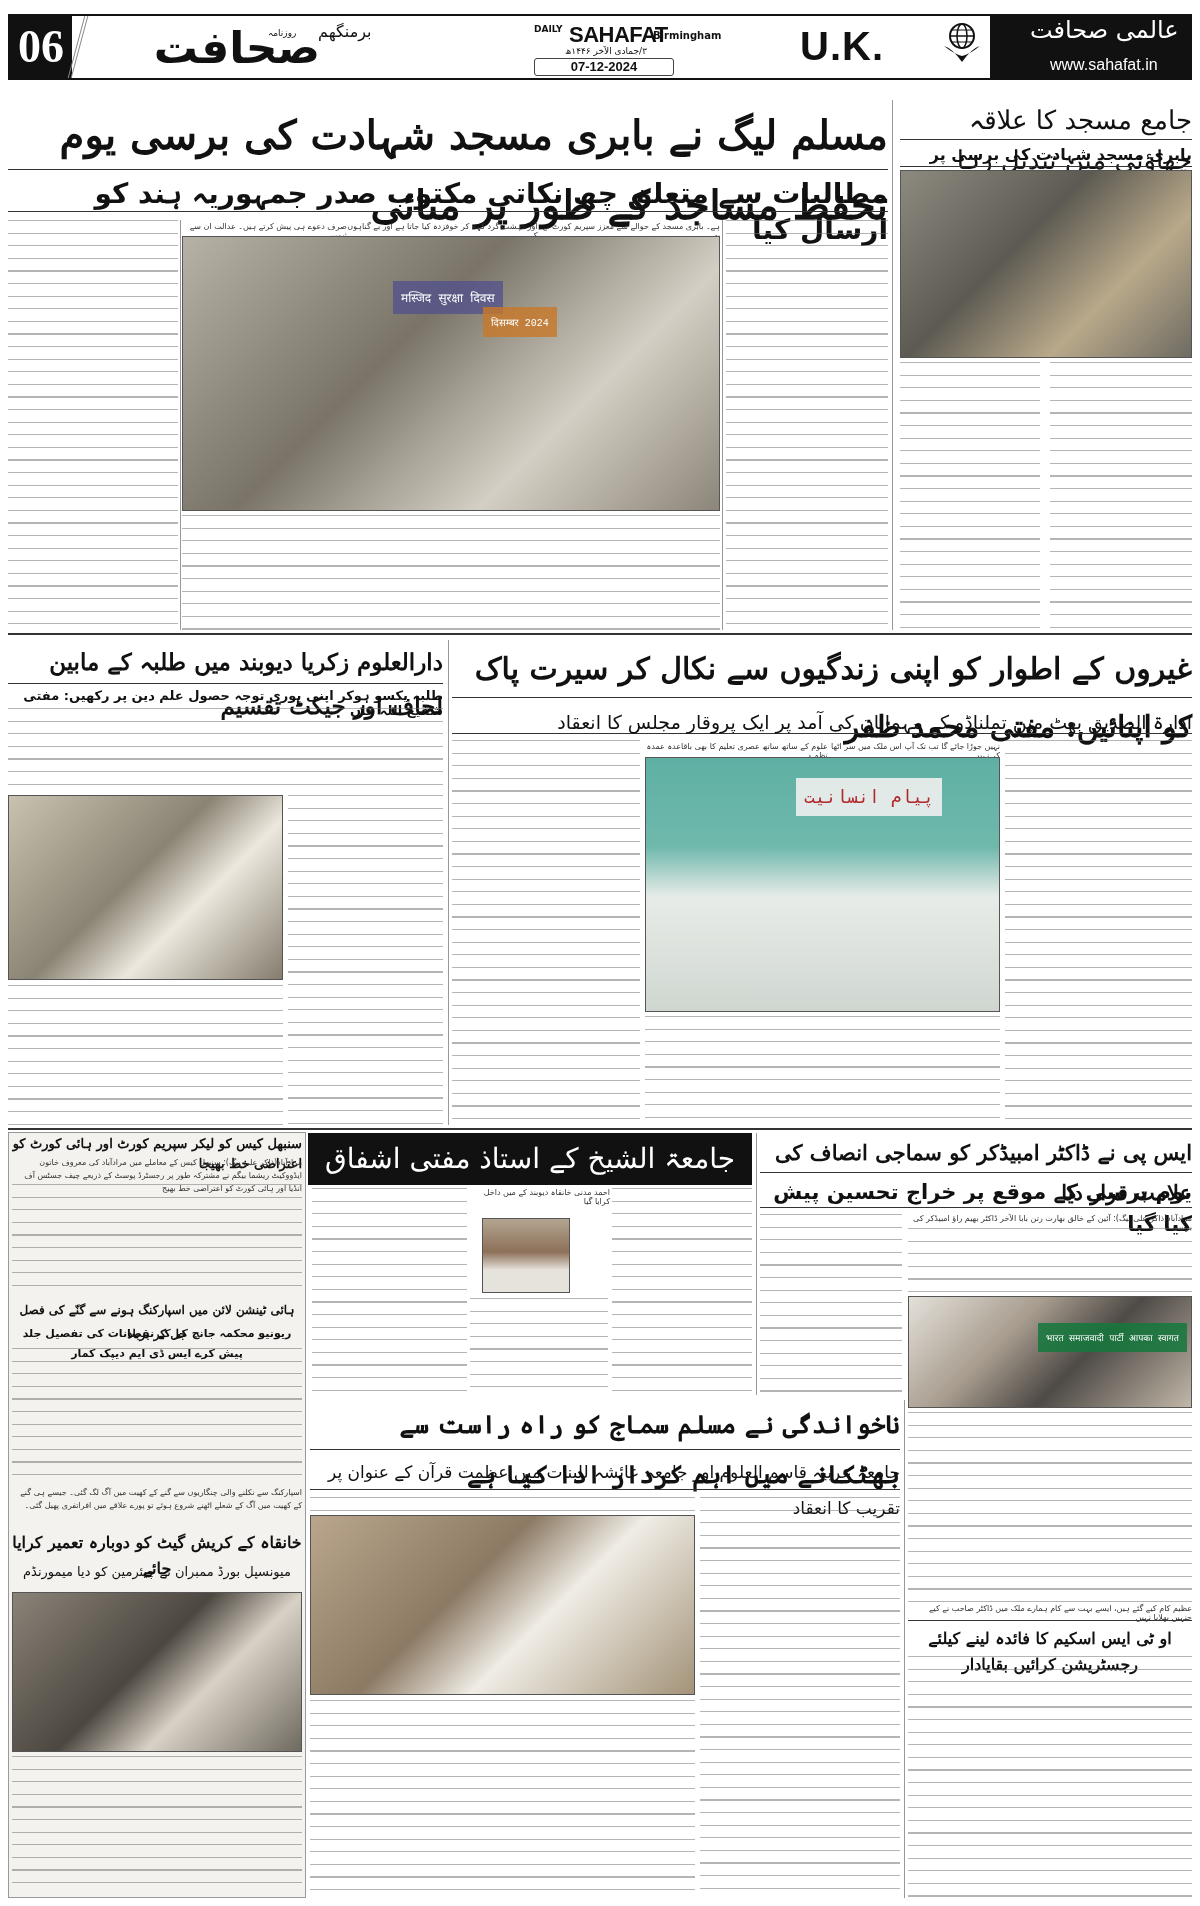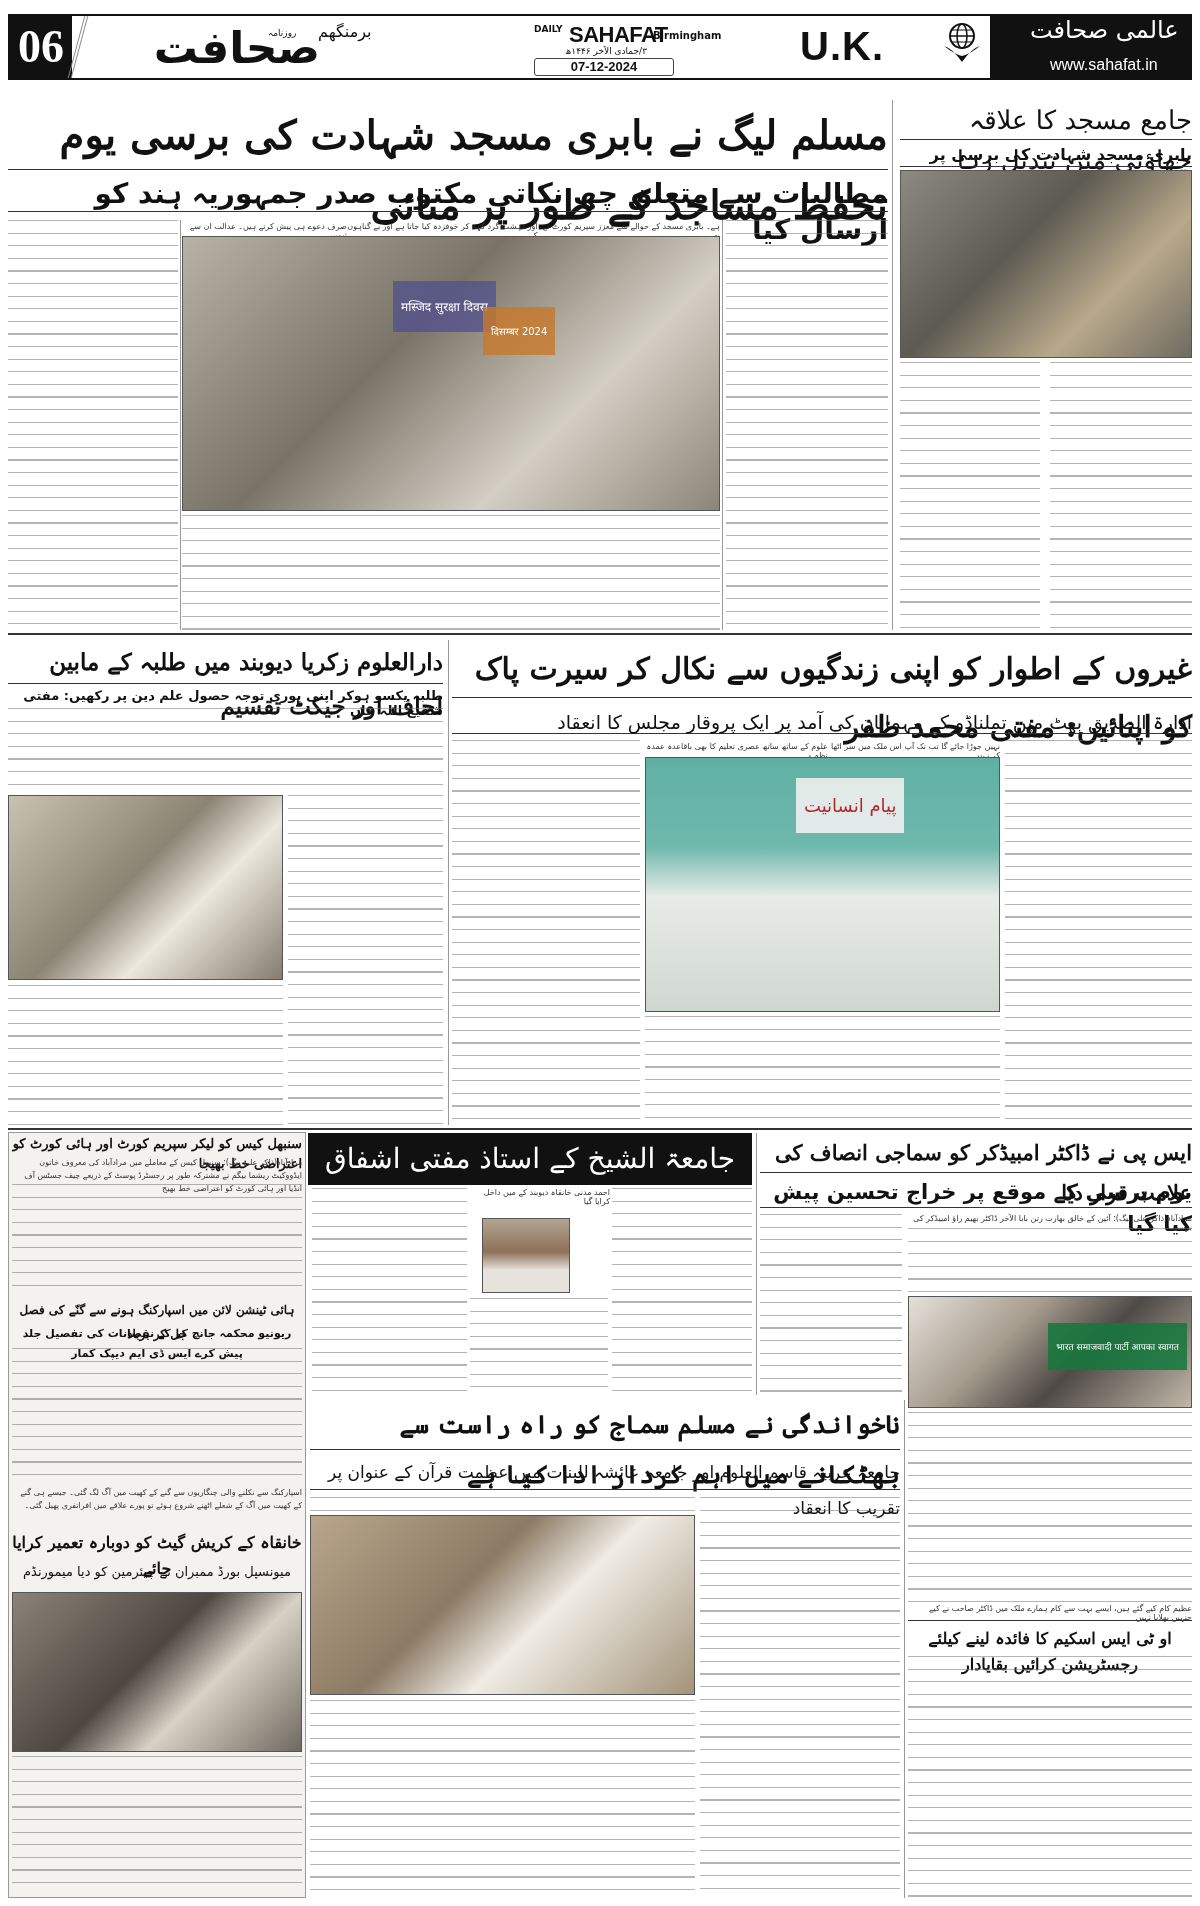--- a/index.html
+++ b/index.html
@@ -30,21 +30,21 @@
   .hl-sub { left: 8px; top: 176px; width: 880px; height: 36px; font-size: 28px; font-weight: bold; line-height: 36px; border-bottom: 1.5px solid #333; }
   .hl-right { left: 900px; top: 100px; width: 292px; height: 40px; font-family: "DejaVu Serif", serif; font-size: 26px; line-height: 40px; border-bottom: 1px solid #333; }
   .hl-right-sub { left: 900px; top: 143px; width: 292px; height: 24px; font-size: 16px; font-weight: bold; line-height: 24px; border-bottom: 1.5px solid #333; }
 
   .col-text { font-size: 8px; line-height: 12.6px; color: #333; overflow: hidden; direction: rtl; text-align: justify; }
   .col-text .filler { display:block; height: 100%; background: repeating-linear-gradient(to bottom, #777 0 1.2px, transparent 1.2px 12.6px); opacity: .55; }
   .vrule { width: 1px; background: #999; }
   .hrule { height: 2px; background: #333; }
 
   .photo { background: linear-gradient(135deg,#b7b2a6,#7a7468 40%,#d4cfc4 70%,#8c857a); border: 1px solid #555; overflow: hidden; }
-  .photo .cap { position: absolute; font-size: 12px; color: #fff; background: rgba(80,80,140,.75); padding: 17px 8px; }
+  .photo .cap { position: absolute; font-size: 12px; color: #fff; background: rgba(80,80,140,.75); padding: 8px 8px; font-family: Liberation Mono, monospace; }
 
   .hl-sec { font-family: "DejaVu Serif", serif; font-weight: bold; }
   .blackbar { background: #111; color: #fff; }
   .box-grey { background: #f4f2ee; border: 1px solid #999; }
 </style>
 </head>
 <body>
 
 <div class="abs masthead"></div>
 <div class="abs page-no">06</div>

